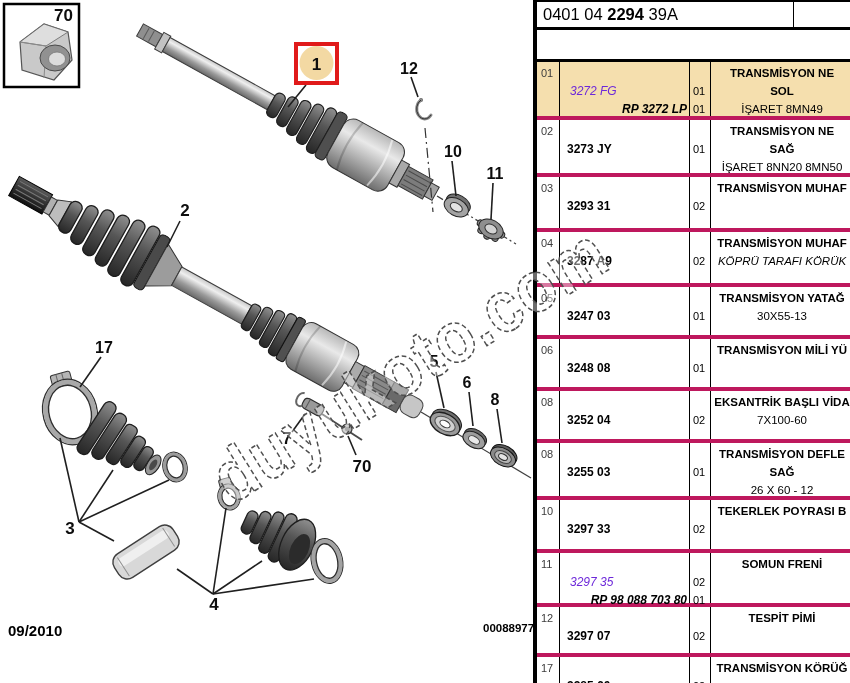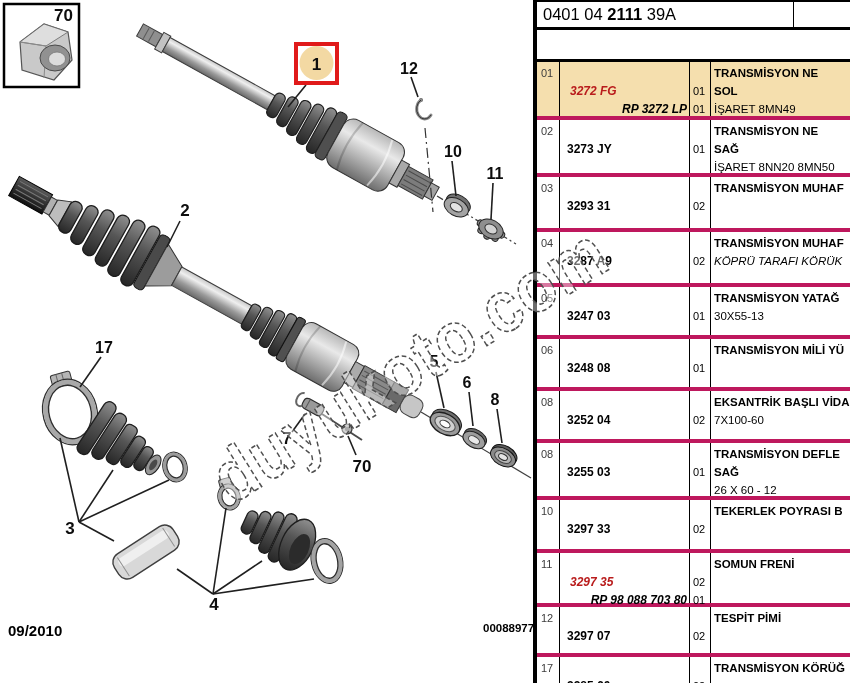--- a/index.html
+++ b/index.html
@@ -24,24 +24,24 @@
   .trow.hl{background:#f5dfae;}
   .c{position:relative;box-sizing:border-box;height:100%;}
   .ci{width:23px;border-right:1px solid #000;}
   .cp{width:130px;border-right:1px solid #000;}
   .cq{width:21px;border-right:1px solid #000;}
   .cd{flex:1;overflow:hidden;}
   .ln{position:absolute;left:0;right:0;height:18px;line-height:18px;white-space:nowrap;box-sizing:border-box;}
   .l0{top:2px;}.l1{top:20px;}.l2{top:38px;}
   .ci .ln{padding-left:4px;font-size:11px;color:#3c3c3c;}
   .cp .ln{padding-left:7px;font-size:12px;font-weight:700;}
-  .cp .t-ital{font-weight:700;font-style:italic;color:#b91c1c;padding-left:10px;}
+  .cp .t-ital{font-weight:400;font-style:italic;color:#6d28d9;padding-left:10px;}
   .cp .t-rp{font-style:italic;text-align:right;padding-right:2px;}
   .cq .ln{padding-left:3px;font-size:11px;}
-  .cd .ln{padding-left:3px;font-size:11.5px;}
+  .cd .ln{padding-left:3px;font-size:11.5px;text-align:center;}
   .cd .t-bold{font-weight:700;}
   .cd .t-ital{font-style:italic;}
   .co{font:700 16px "Liberation Sans",sans-serif;fill:#0d0d0d;}
   .cobig{font:700 17px "Liberation Sans",sans-serif;fill:#0d0d0d;}
 </style>
 </head>
 <body>
 
 <div class="page">
 
@@ -284,21 +284,21 @@
     <text x="104" y="353" text-anchor="middle" class="co">17</text>
     <text x="70" y="534" text-anchor="middle" class="cobig">3</text>
     <text x="214" y="610" text-anchor="middle" class="cobig">4</text>
   </svg>
 
   <div class="f-date">09/2010</div>
   <div class="f-doc">00088977</div>
 
   <div class="table-panel">
     <div class="cat-header">
-      <span>0401 04 </span><span class="b">2111</span><span> 39A</span>
+      <span>0401 04 </span><span class="b">2294</span><span> 39A</span>
       <div class="hdr-divider"></div>
     </div>
     <div class="hdr-gap"></div>
     <div class="tbody">
         <div class="trow hl" style="height: 58px;">
           <div class="c ci">
             <div class="ln l0">01</div>
           </div>
           <div class="c cp">
             <div class="ln l1 t-ital">3272 FG</div>

